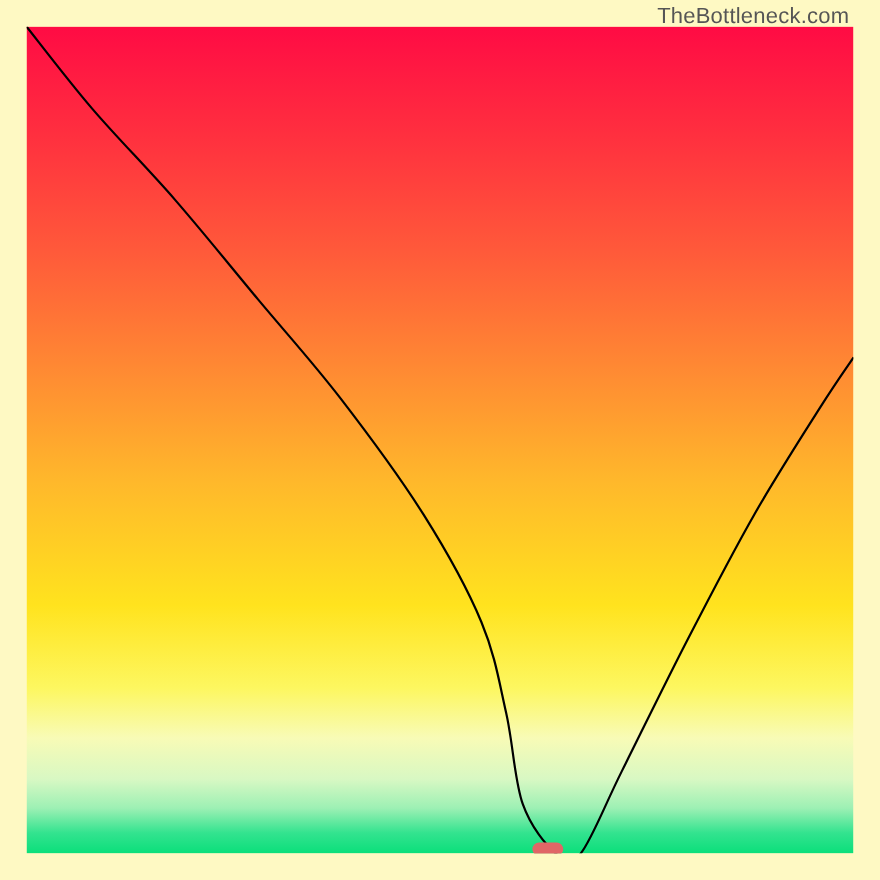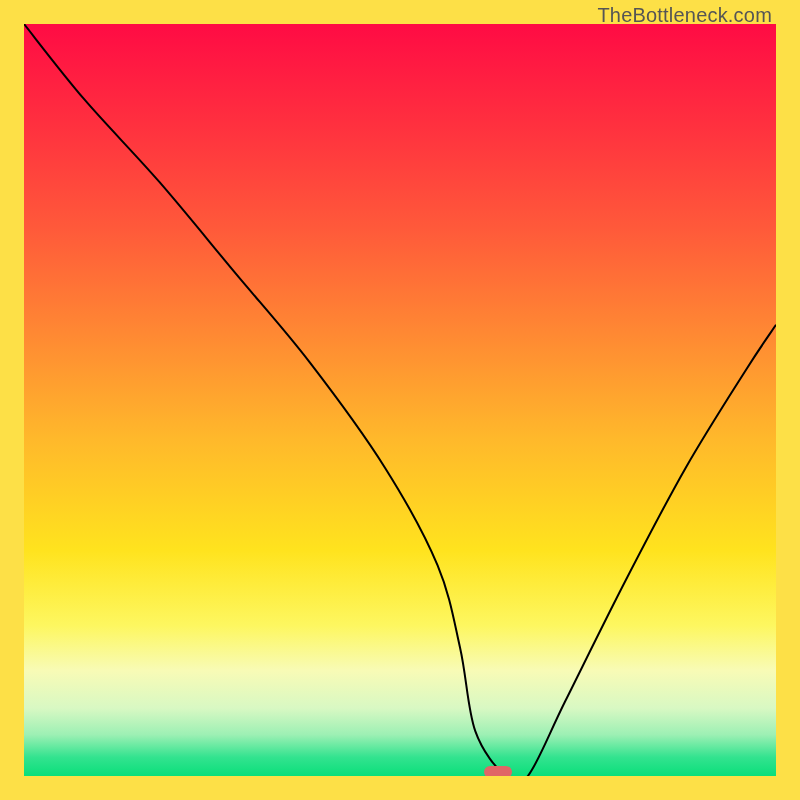--- a/index.html
+++ b/index.html
@@ -8,21 +8,21 @@
     width: 800px;
     height: 800px;
     background: #000;
     overflow: hidden;
     font-family: Arial, Helvetica, sans-serif;
   }
   .chart-container {
     position: relative;
     width: 800px;
     height: 800px;
-    background: #fde047;
+    background: #fef9c3;
     text-align: center;
   }
   .plot-area {
     position: absolute;
     left: 24px;
     top: 24px;
     width: 752px;
     height: 752px;
     overflow: hidden;
   }

